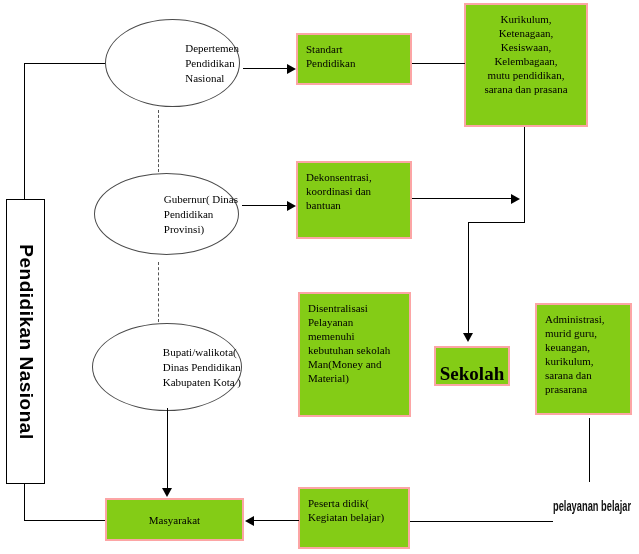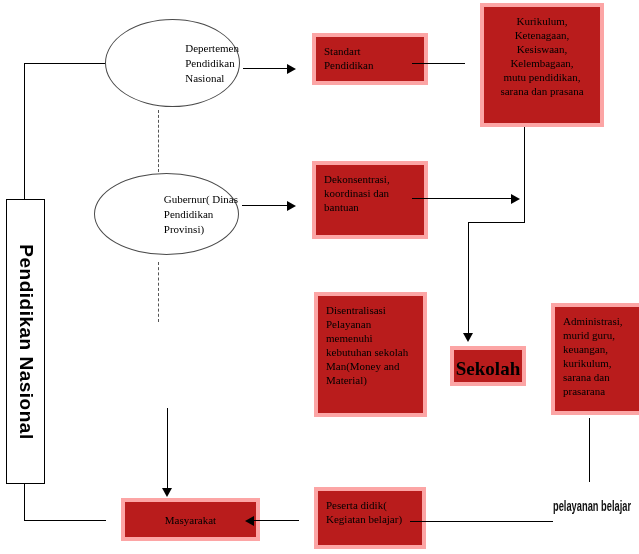--- a/index.html
+++ b/index.html
@@ -14,27 +14,26 @@
     position: relative;
     width: 639px;
     height: 554px;
     background: #ffffff;
     overflow: hidden;
   }
   
   .box {
     position: absolute;
     box-sizing: border-box;
-    border: 4px solid #fca5a5;
-    background: #b91c1c;
+    border: 2px solid #fca5a5;
+    background: #84cc16;
     font-family: "Liberation Serif", serif;
     font-size: 11px;
     line-height: 14px;
     color: #000000;
-    margin-left: 16px;
   }
   .box .txt {
     display: block;
     white-space: pre-line;
   }
   .pad {
     padding: 7px 8px;
   }
   .center-txt {
     text-align: center;
@@ -114,21 +113,21 @@
   .arrow-d {
     position: absolute;
     width: 0; height: 0;
     border-left: 5px solid transparent;
     border-right: 5px solid transparent;
     border-top: 9px solid #000000;
   }
   
   #sekola-box {
     display: flex;
-    align-items: center;
+    align-items: flex-end;
     justify-content: center;
   }
   #sekola-label {
     font-family: "Liberation Serif", serif;
     font-size: 19px;
     font-weight: bold;
     line-height: 20px;
     color: #000000;
     text-align: center;
     overflow: hidden;
@@ -171,20 +170,25 @@
 Pendidikan
 Nasional</span>
   </div>
 
   <div class="ellipse" id="ellipse-gubernur" style="left:94px; top:173px; width:145px; height:82px;">
     <span class="txt">Gubernur( Dinas
 Pendidikan
 Provinsi)</span>
   </div>
 
+  <div class="ellipse" id="ellipse-bupati" style="left:92px; top:323px; width:150px; height:88px;">
+    <span class="txt">Bupati/walikota(
+Dinas Pendidikan
+Kabupaten Kota )</span>
+  </div>
 
   <div class="vline dashed" style="left:158px; top:110px; height:62px;"></div>
   <div class="vline dashed" style="left:158px; top:262px; height:60px;"></div>
 
   <div class="box pad" id="box-standart" style="left:296px; top:33px; width:116px; height:52px;">
     <span class="txt">Standart
 Pendidikan</span>
   </div>
 
   <div class="box pad center-txt" id="box-kurikulum" style="left:464px; top:3px; width:124px; height:124px;">

